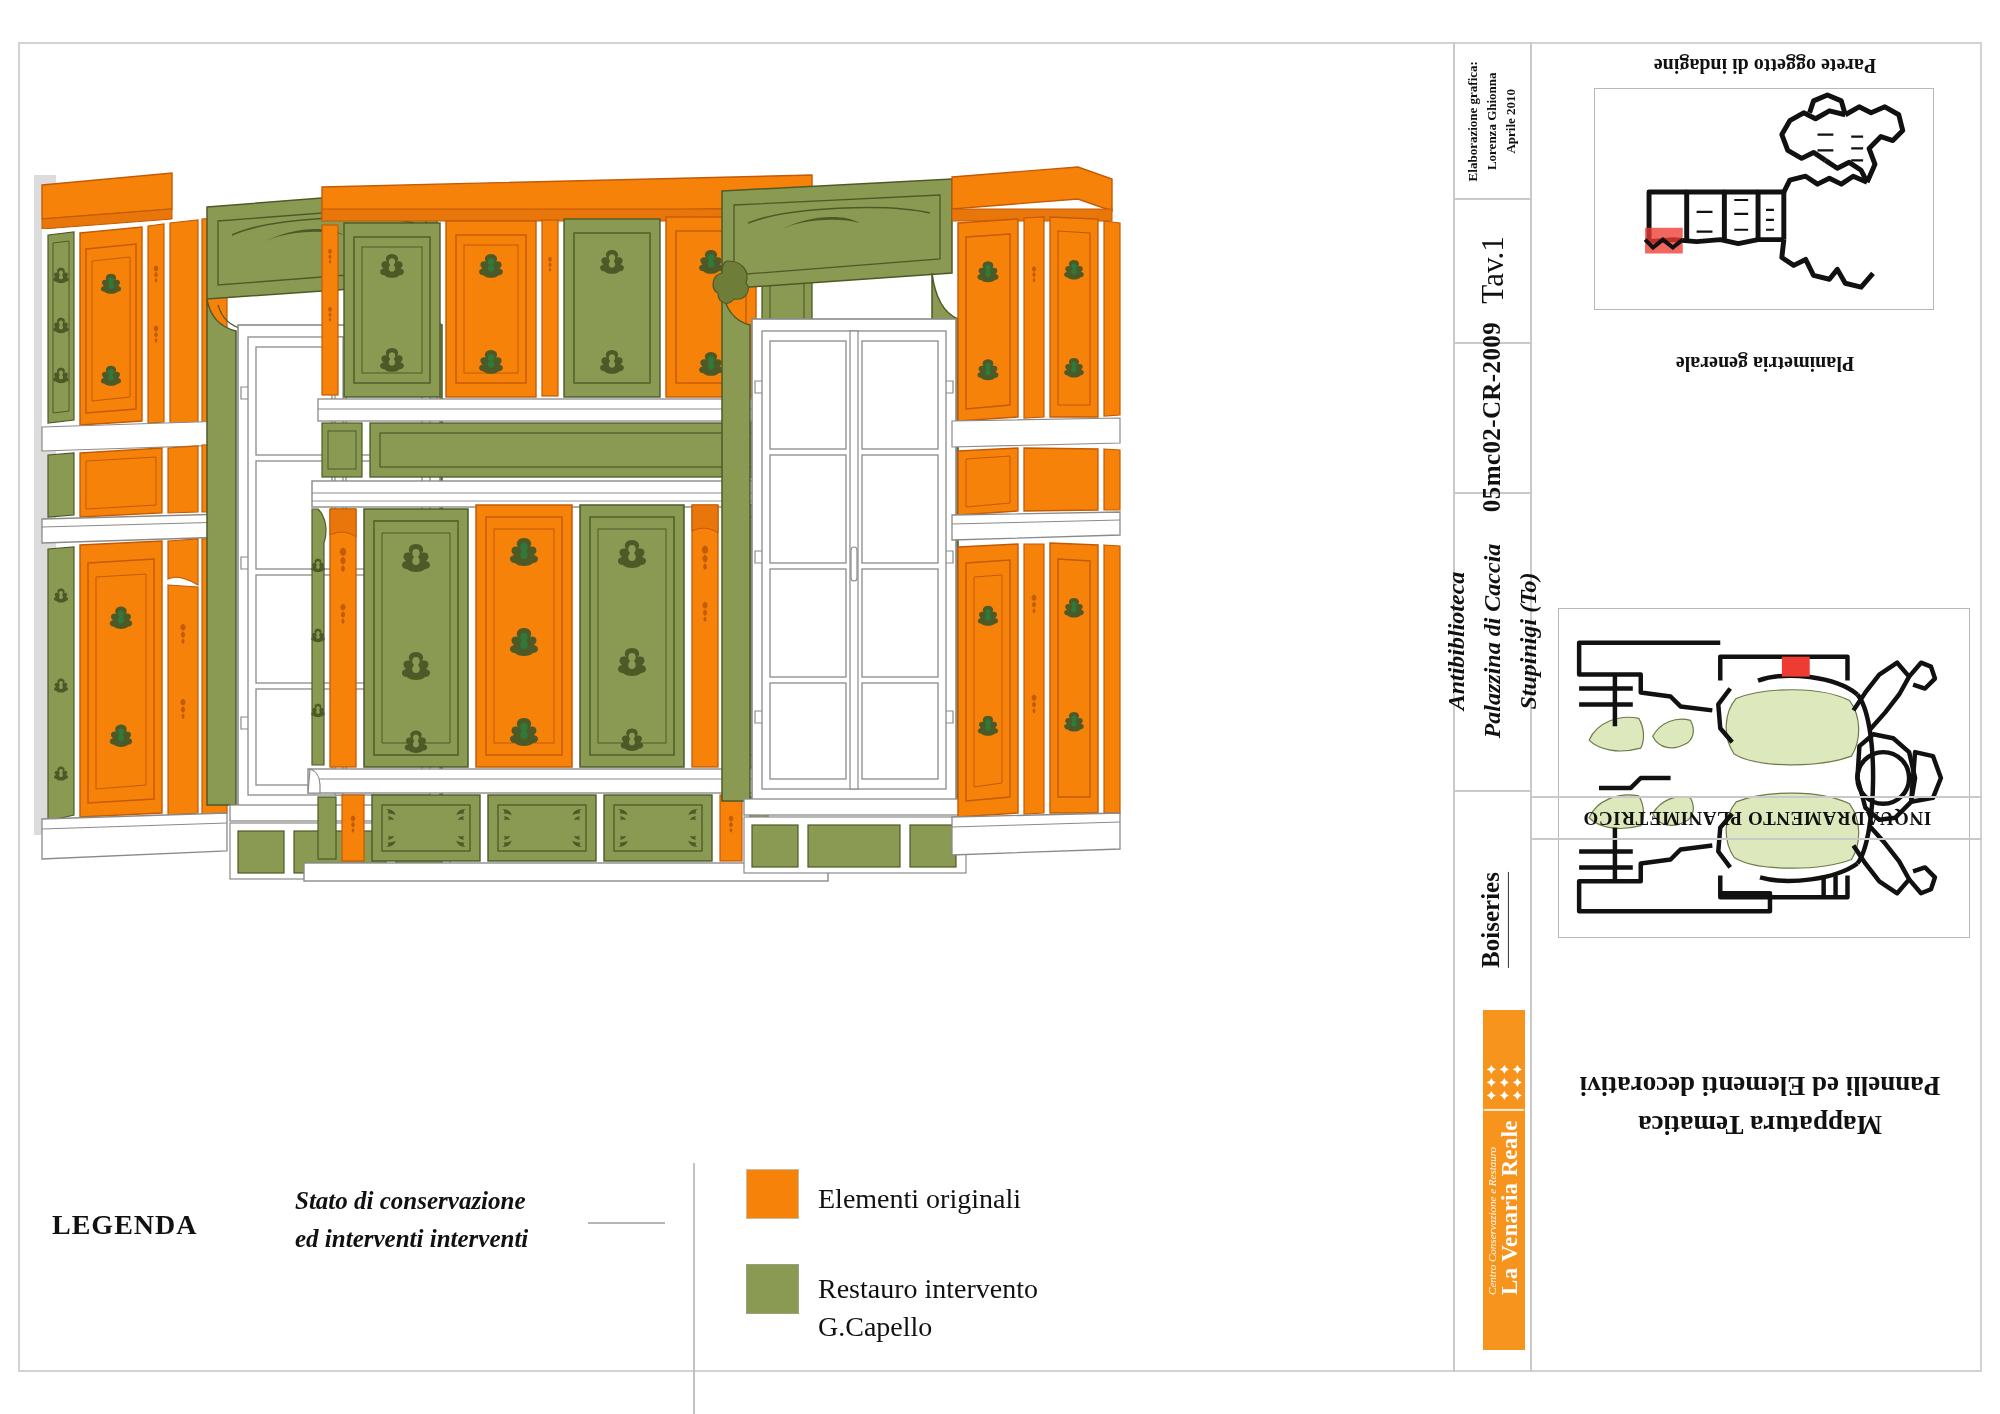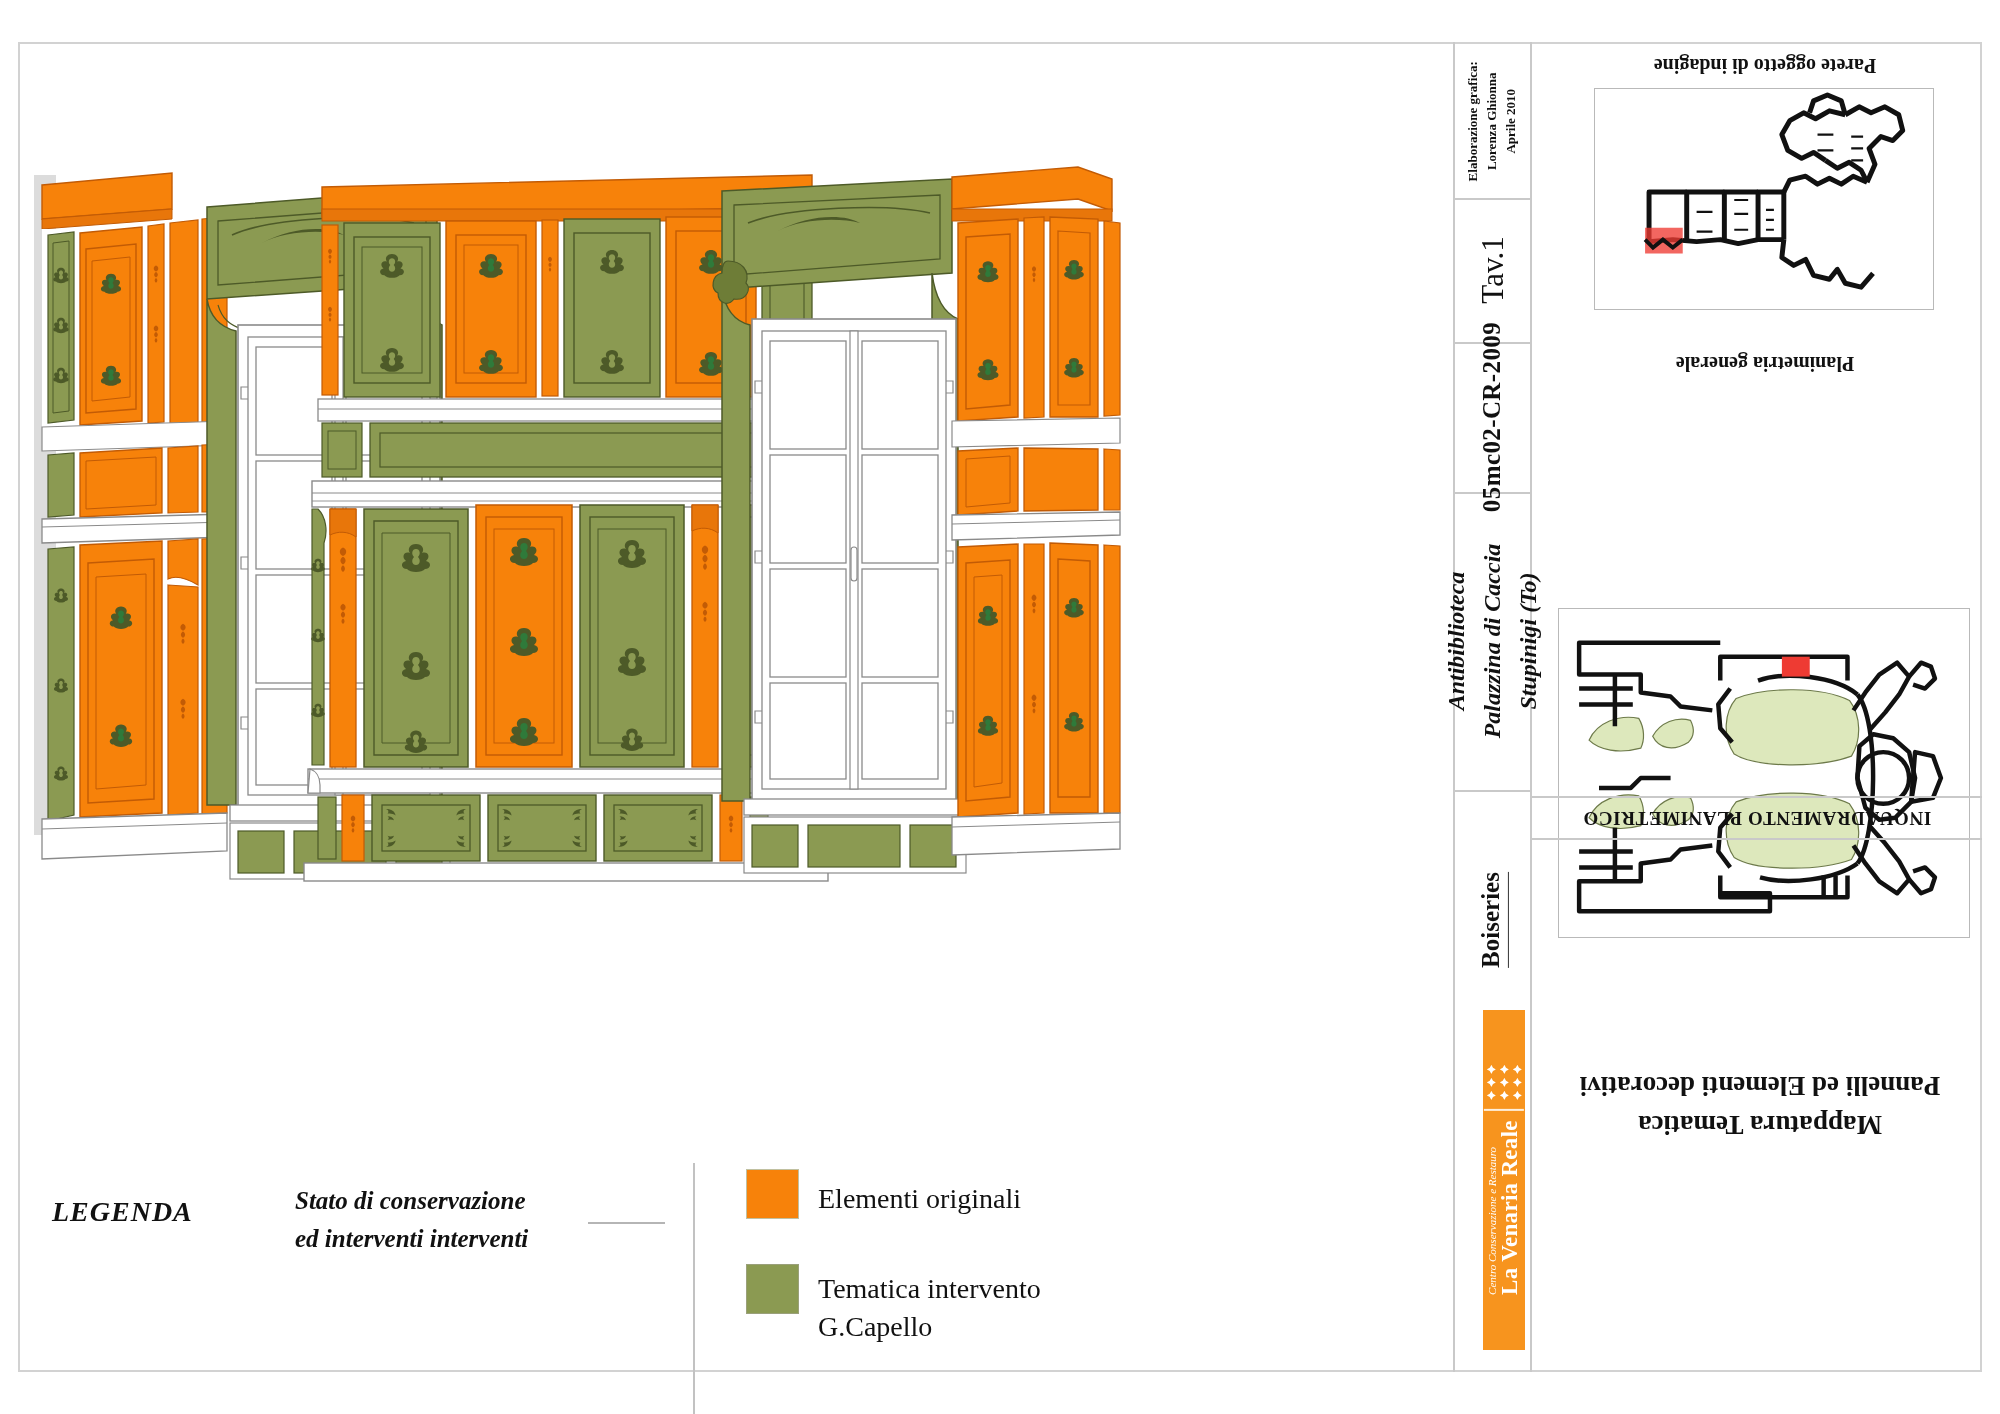--- a/index.html
+++ b/index.html
@@ -42,21 +42,21 @@
   .logo-dots{display:grid;grid-template-columns:repeat(3,9px);grid-template-rows:repeat(3,9px);
       gap:4px;transform:rotate(90deg);}
   .logo-dots i{display:block;width:9px;height:9px;background:#fff;
       clip-path:polygon(50% 0,68% 32%,100% 50%,68% 68%,50% 100%,32% 68%,0 50%,32% 32%);}
   .logo-bar{width:2px;height:40px;background:#fff;opacity:.85;}
   .logo-txt{color:#fff;text-align:left;}
   .logo-l1{font-style:italic;font-size:11px;line-height:1.1;}
   .logo-l2{font-size:23px;font-weight:bold;line-height:1.05;letter-spacing:.3px;}
 
   
-  .legenda{position:absolute;font-style:italic;font-weight:bold;font-size:28px;letter-spacing:1px;}
+  .legenda{position:absolute;font-weight:bold;font-size:28px;letter-spacing:1px;margin-top:13px;}
   .leg-sub{position:absolute;font-style:italic;font-weight:bold;font-size:25px;line-height:1.5;}
   .leg-rule{position:absolute;height:2px;background:#b5b5b5;}
   .leg-vrule{position:absolute;width:1.5px;background:#c2c2c2;}
   .sw{position:absolute;box-sizing:border-box;}
   .leg-lbl{position:absolute;font-size:28px;line-height:1.35;}
 
   
   #draw{position:absolute;left:22px;top:165px;width:1120px;height:720px;}
   #draw svg{display:block;width:100%;height:100%;}
 </style>
@@ -561,21 +561,21 @@
 <div class="leg-rule" style="left:588px;top:1222px;width:77px;"></div>
 <div class="leg-vrule" style="left:693px;top:1163px;height:352px;"></div>
 
 <div class="sw" style="left:746px;top:1169px;width:53px;height:50px;background:#F7820A;border:1px solid #C0C0A0;"></div>
 <div class="leg-lbl" style="left:818px;top:1180px;">
   <div>Elementi originali</div>
 </div>
 
 <div class="sw" style="left:746px;top:1264px;width:53px;height:50px;background:#8B9A52;border:1px solid #9aa07a;"></div>
 <div class="leg-lbl" style="left:818px;top:1270px;">
-  <div>Tematica intervento</div>
+  <div>Restauro intervento</div>
   <div>G.Capello</div>
 </div>
 
 <div class="hdiv" style="left:1453px;top:198px;width:79px;height:1.5px;"></div>
 <div class="hdiv" style="left:1453px;top:342px;width:79px;height:1.5px;"></div>
 <div class="hdiv" style="left:1453px;top:492px;width:79px;height:1.5px;"></div>
 <div class="hdiv" style="left:1453px;top:790px;width:79px;height:1.5px;"></div>
 
 <div class="tb-cell" style="left:1453px;top:44px;width:79px;height:154px;">
   <div class="tb-rot tb-small">

